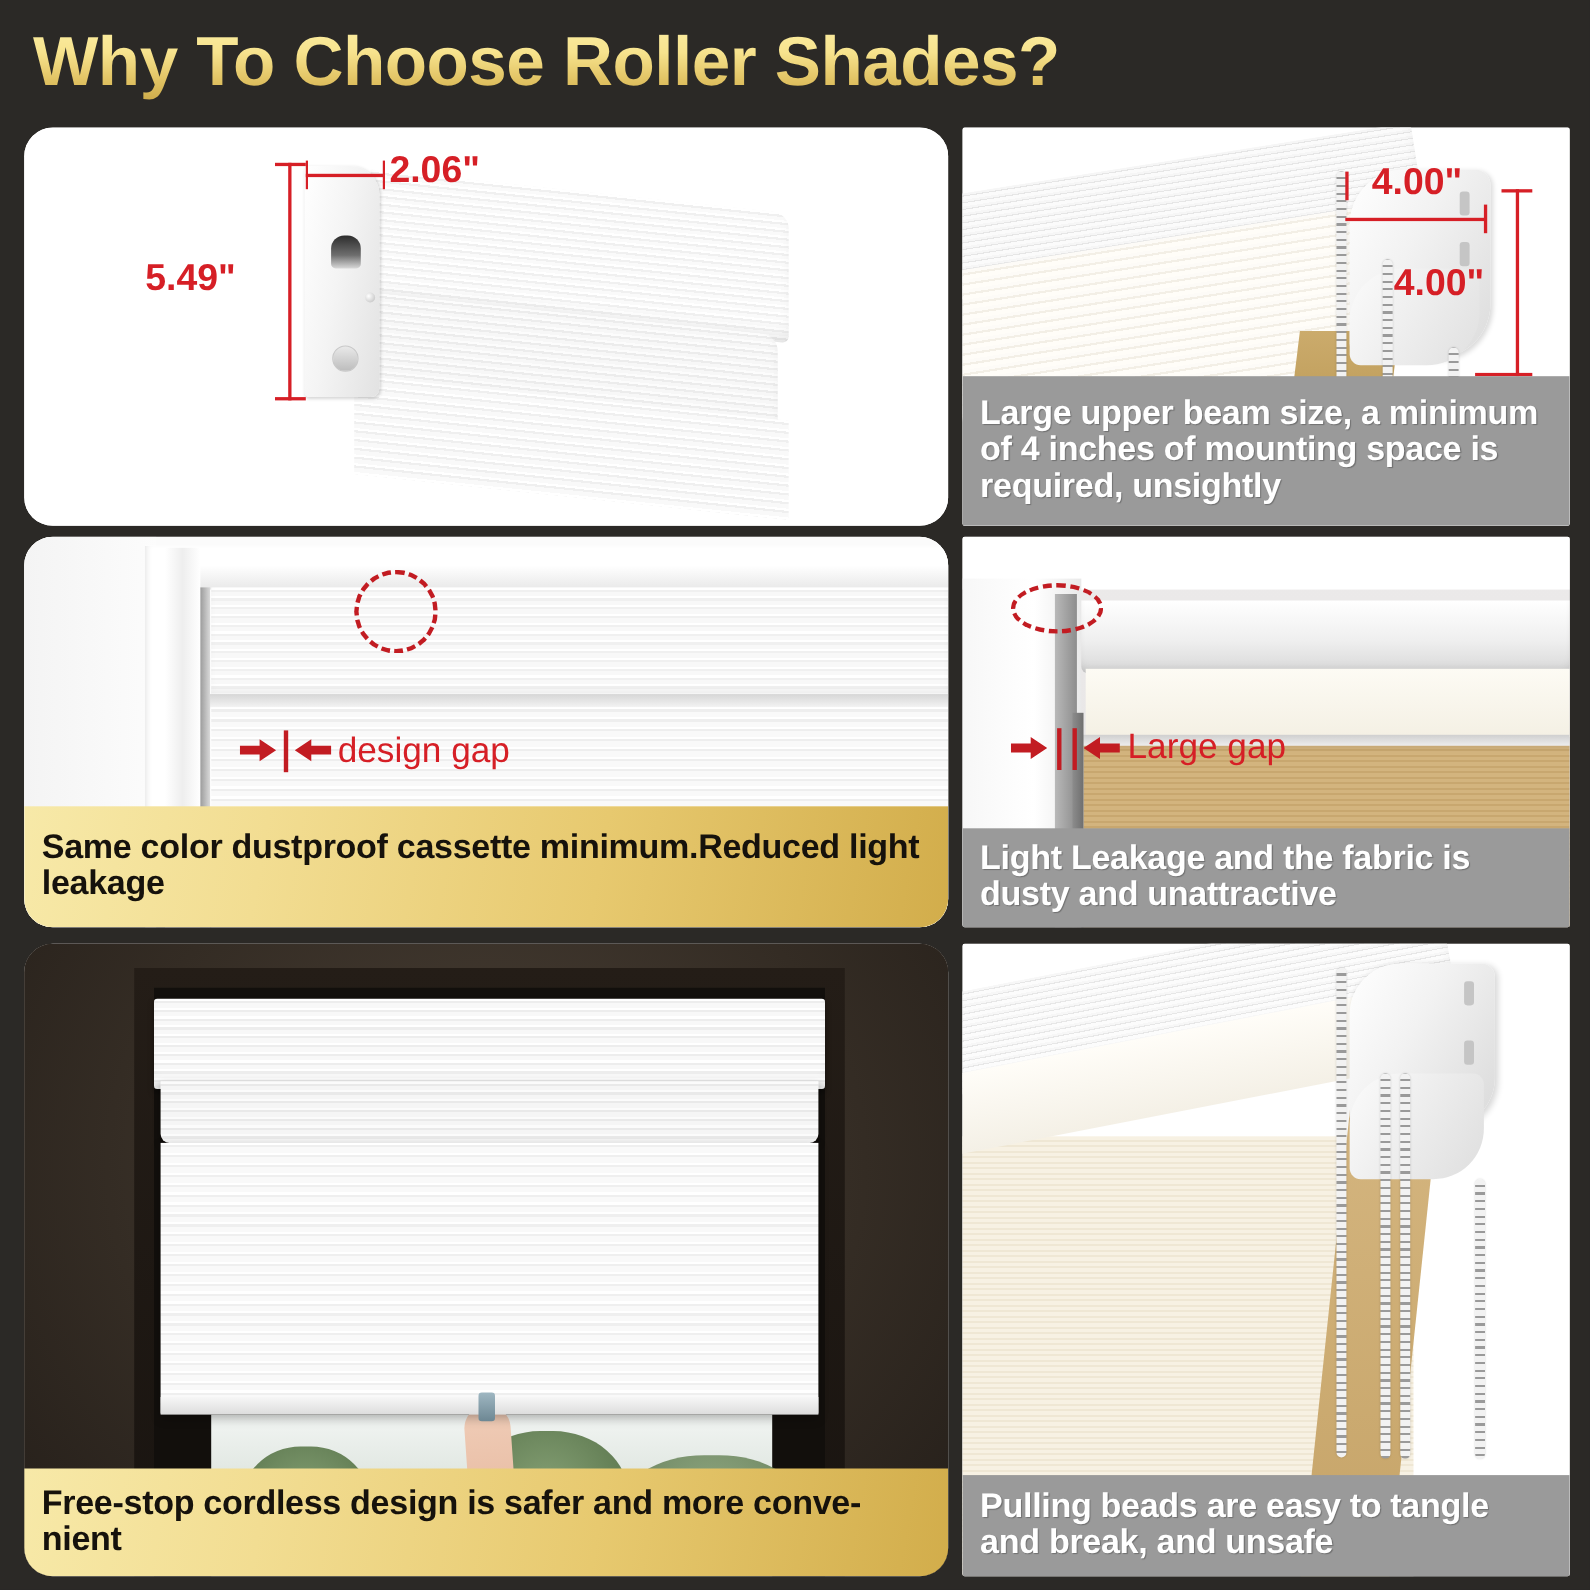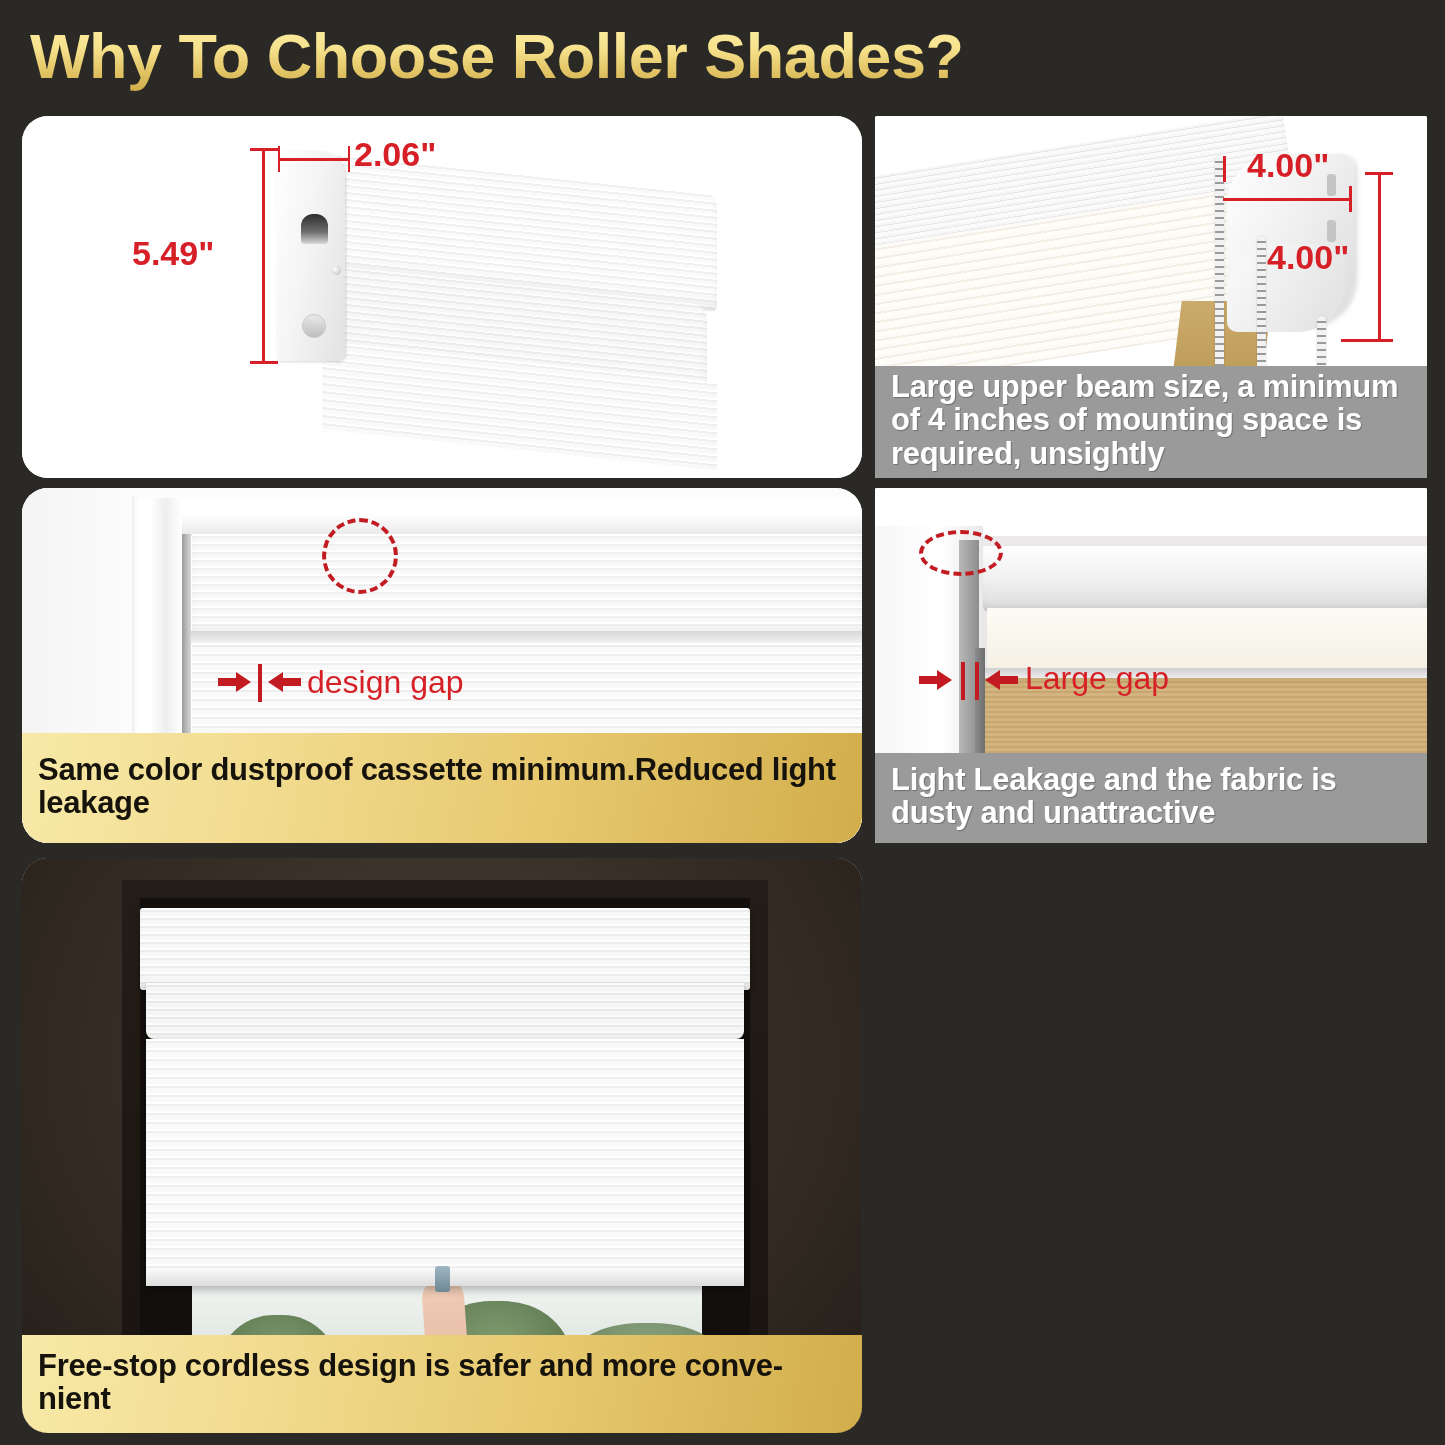--- a/index.html
+++ b/index.html
@@ -57,21 +57,21 @@
     color:#ffffff;
   }
   .caption-text { font-weight:bold; line-height:1.07; }
   .caption.gold .caption-text  { font-size:31px; letter-spacing:-0.3px; }
   .caption.gray .caption-text  { font-size:31px; letter-spacing:-0.3px;
                                  text-shadow:1px 1px 1px rgba(0,0,0,.28); }
 
   .cap-h1 { height:100px; }
   .cap-h2 { height:110px; }
   .cap-h3 { height:98px; }
-  .cap-g1 { height:112px;justify-content:flex-end; }
+  .cap-g1 { height:136px;justify-content:flex-end; }
   .cap-g2 { height:90px; }
   .cap-g3 { height:92px; }
 
   
   .dim-label {
     position:absolute; color:#d61f26; font-weight:bold;
     font-family:"Liberation Sans", sans-serif; white-space:nowrap;
   }
   .dim-line { position:absolute; background:#d61f26; }
 
@@ -389,14 +389,34 @@
       <svg style="position:absolute;left:110px;top:180px;" width="34" height="24">
         <polygon points="33,8 15,8 15,2 0,12 15,22 15,16 33,16" fill="#c21c22"></polygon>
       </svg>
       <div class="dim-label" style="left:150px;top:172px;font-size:32px;font-weight:normal;">Large gap</div>
     </div>
     <div class="caption gray cap-g2">
       <div class="caption-text">Light Leakage and the fabric is dusty and unattractive</div>
     </div>
   </div>
 
+  <div class="panel right row3">
+    <div class="panel-img">
+      <div class="p6-bg"></div>
+      <div class="p6-fabric"></div>
+      <div class="p6-fab-skew"></div>
+      <div class="p6-roll"></div>
+      <div class="p6-white"></div>
+      <div class="p6-bracket"></div>
+      <div class="p6-bracket2"></div>
+      <div class="p2-notch" style="left:456px;top:34px;"></div>
+      <div class="p2-notch" style="left:456px;top:88px;"></div>
+      <div class="p2-chain" style="left:340px;top:22px;height:445px;"></div>
+      <div class="p2-chain" style="left:380px;top:118px;height:350px;"></div>
+      <div class="p2-chain" style="left:398px;top:118px;height:350px;"></div>
+      <div class="p2-chain" style="left:466px;top:214px;height:254px;"></div>
+    </div>
+    <div class="caption gray cap-g3">
+      <div class="caption-text">Pulling beads are easy to tangle and break, and unsafe</div>
+    </div>
+  </div>
 
 </div>
 
 </body></html>

